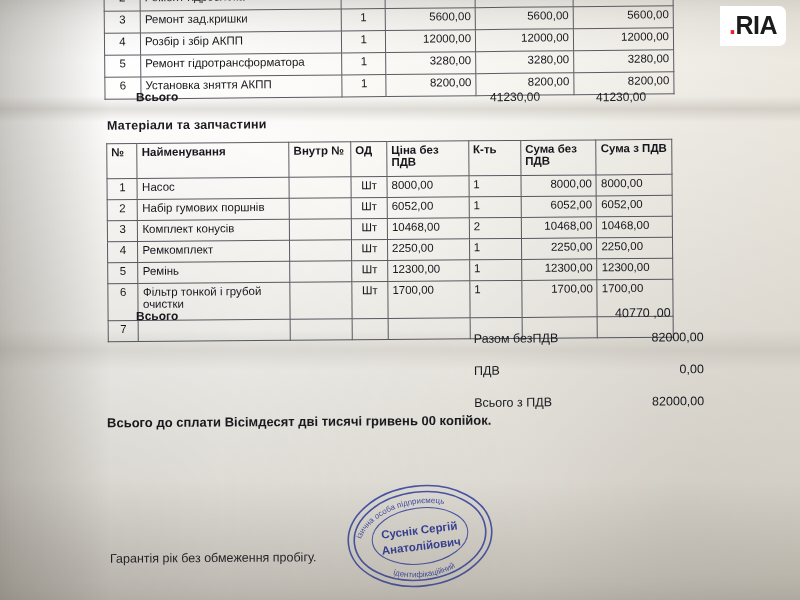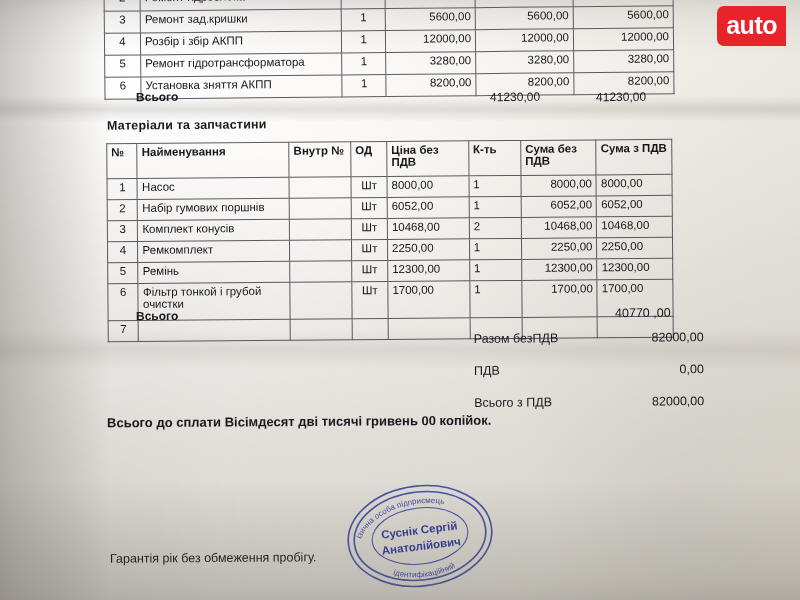--- a/index.html
+++ b/index.html
@@ -443,15 +443,15 @@
       </svg>
     </div>
   </div>
 
   <div id="shadeleft"></div>
   <div id="shadetop"></div>
   <div id="shadebottom"></div>
   <div id="grain"></div>
 
   <div id="logo">
-    <span class="auto">auto</span>
+    <span class="ria"><span class="dot">.</span><span>RIA</span></span>
   </div>
 </div>
 
 </body></html>

